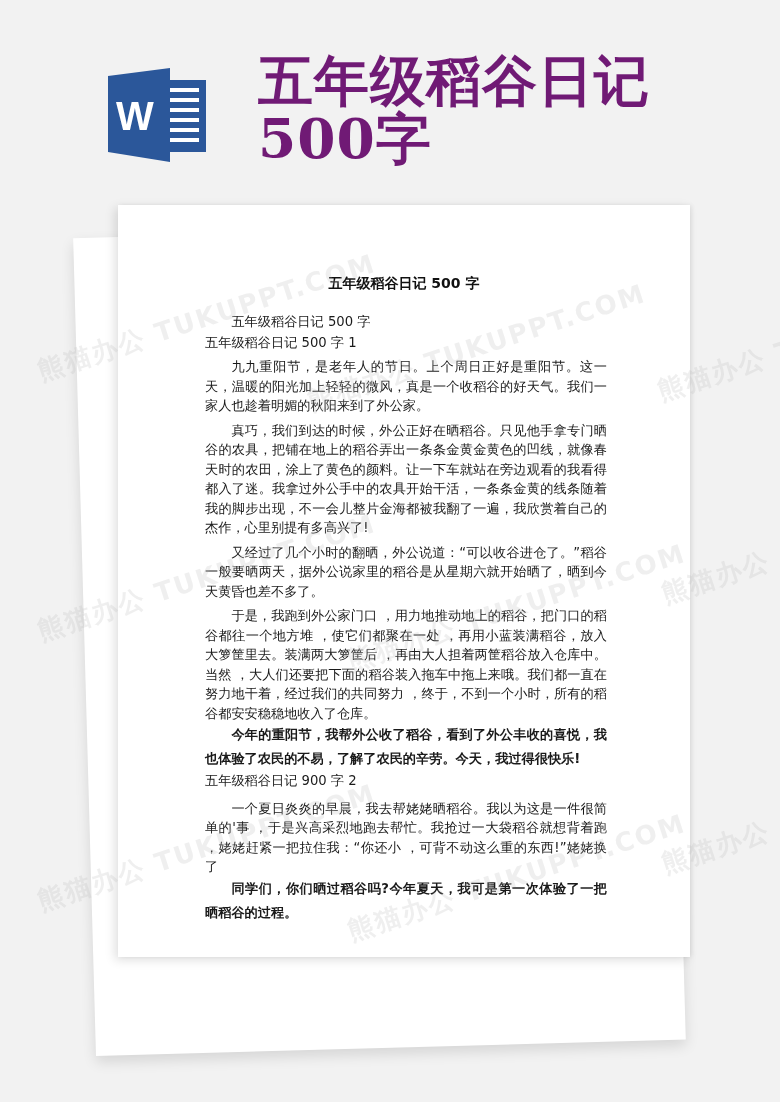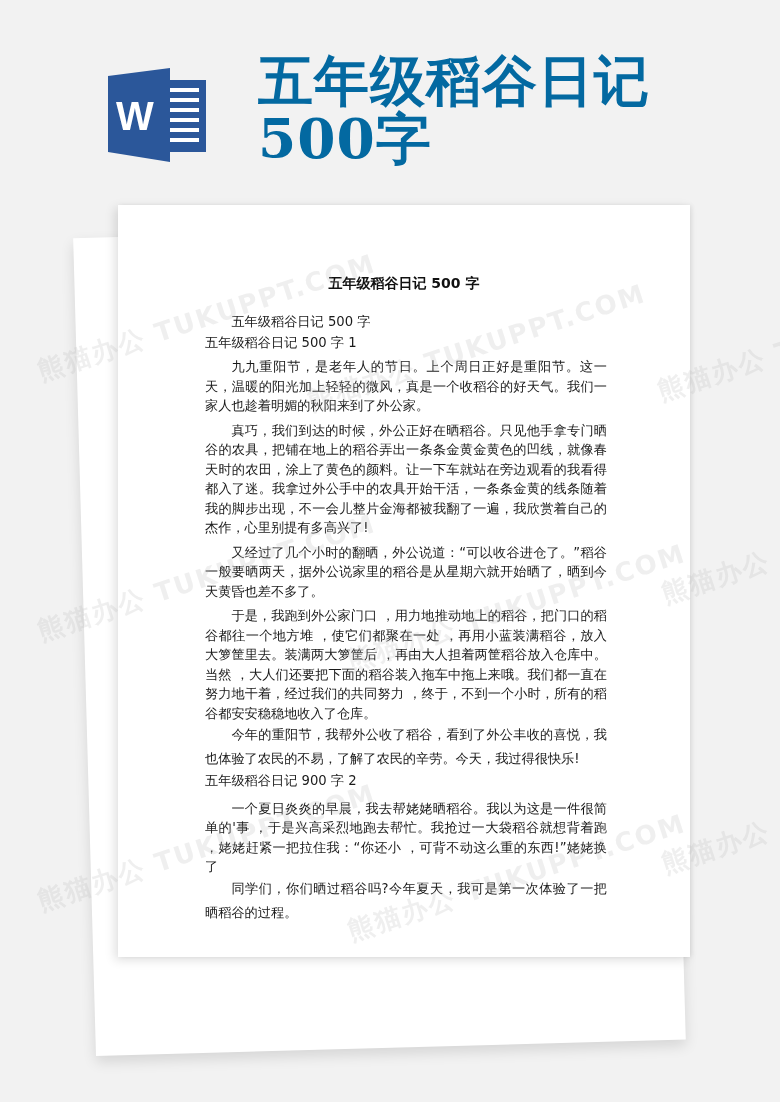--- a/index.html
+++ b/index.html
@@ -8,21 +8,21 @@
       background: #f2f2f2;
       position: relative; overflow: hidden;
       font-family: "DejaVu Sans", "Liberation Sans", sans-serif;
     }
     .header { position: absolute; left: 0; top: 0; width: 780px; height: 200px; }
     .word-icon { position: absolute; left: 108px; top: 68px; width: 100px; height: 94px; }
     .header-title {
       position: absolute; left: 258px; top: 52px; width: 420px;
       font-family: "DejaVu Serif", "Liberation Serif", serif;
       font-weight: bold; font-size: 55px; line-height: 58px;
-      color: #0369a1; letter-spacing: 1px; word-break: break-all;
+      color: #701a75; letter-spacing: 1px; word-break: break-all;
     }
     .back-page {
       position: absolute; left: 96px; top: 238px; width: 590px; height: 818px;
       background: #fff;
       transform: rotate(-1.6deg); transform-origin: 0 100%;
       box-shadow: 0 6px 14px rgba(0,0,0,0.12);
     }
     .front-page {
       position: absolute; left: 118px; top: 205px; width: 572px; height: 752px;
       background: #fff;
@@ -37,21 +37,21 @@
       position: absolute; left: 87px; top: 107px; width: 402px;
       font-size: 13.2px; line-height: 19.5px; color: #1a1a1a;
       text-align: justify;
     }
     .doc-body p { margin: 0; }
     .indent { text-indent: 2em; }
     .subtitle { margin-bottom: 1px !important; }
     .heading { font-weight: normal; }
     .gap { margin-top: 5px !important; }
     .gap-lg { margin-top: 8px !important; }
-    .lh-wide { line-height: 24px; }
+    .lh-wide { line-height: 24px; font-weight: bold; }
     .watermark {
       position: absolute; color: rgba(180,180,180,0.22);
       font-size: 26px; font-weight: bold; transform: rotate(-18deg);
       white-space: nowrap; pointer-events: none; letter-spacing: 2px;
     }
   </style>
 </head>
 <body>
 
 <div class="header">

